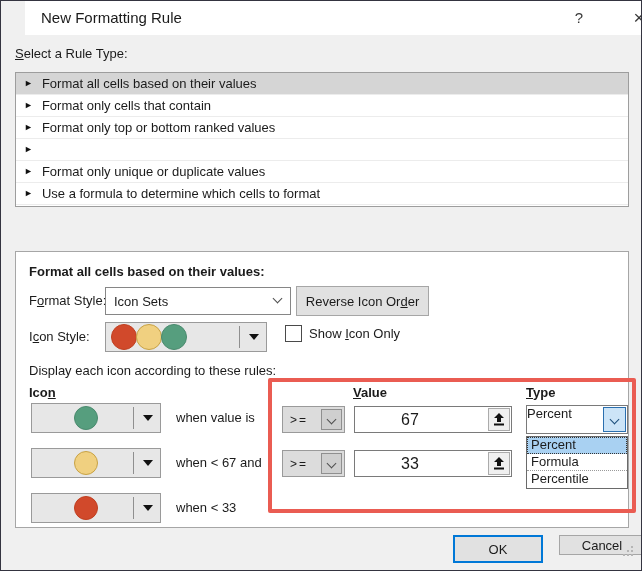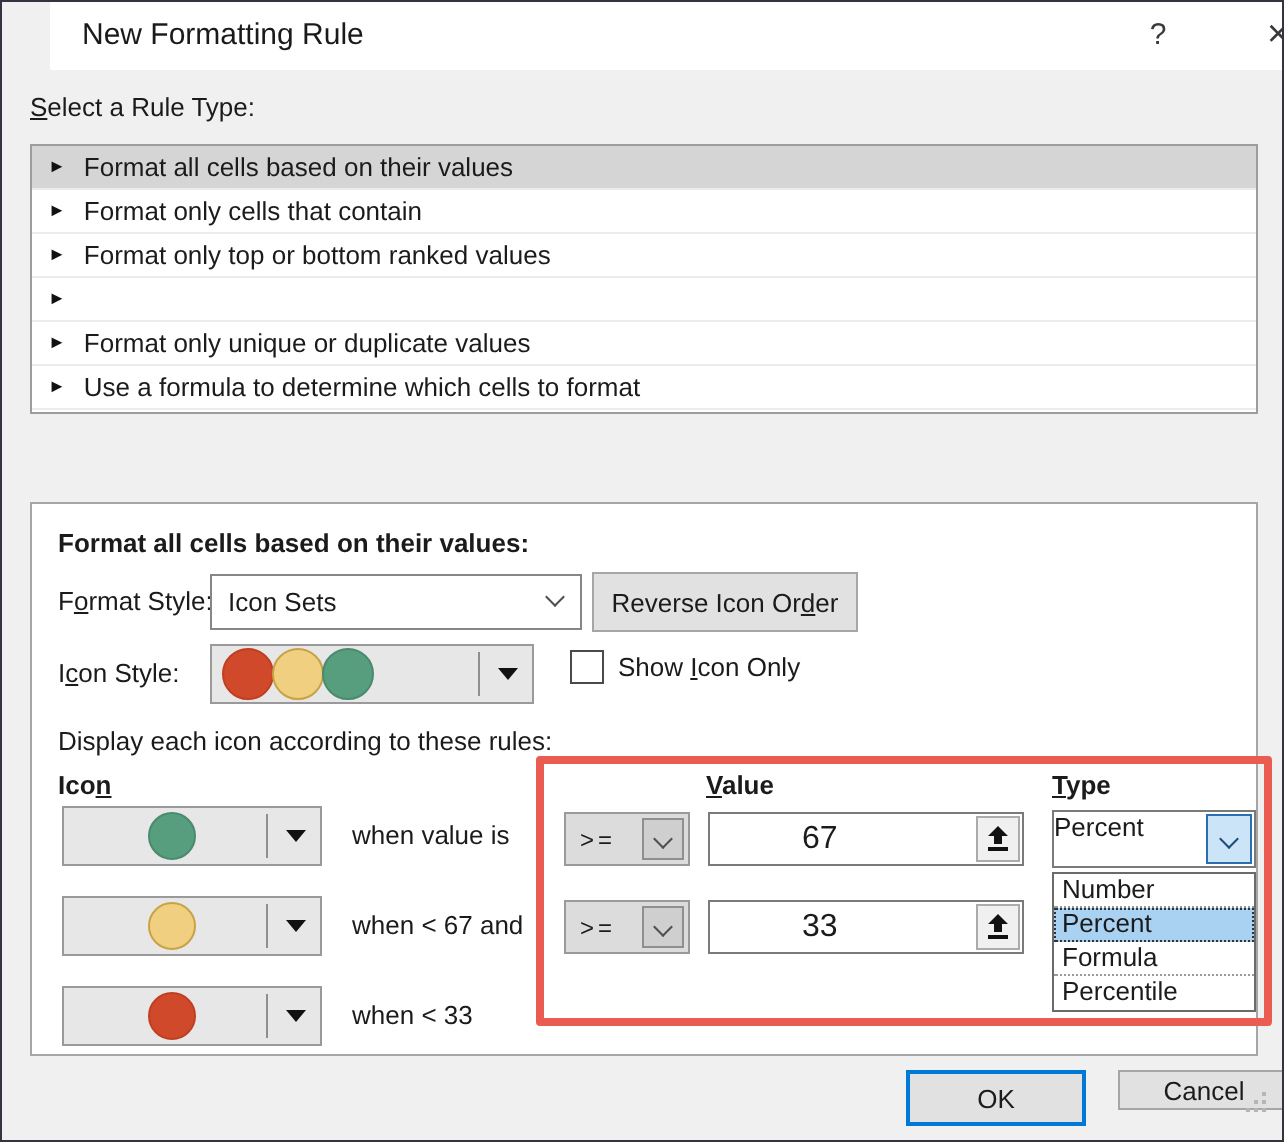--- a/index.html
+++ b/index.html
@@ -234,21 +234,20 @@
     </span>
   </div>
 
   <div class="type-combo">
     <span class="txt">Percent</span>
     <span class="type-chev-cell">
         <span class="chev"></span>
       </span>
   </div>
   <div class="type-list">
-    <div class="type-item">Number</div>
     <div class="type-item selected" style="background-color: rgb(169, 209, 242);">Percent</div>
     <div class="type-item">Formula</div>
     <div class="type-item">Percentile</div>
   </div>
 
   <div class="btn ok-btn" style="border-color: rgb(0, 120, 215);">
     <span>OK</span>
   </div>
   <div class="btn cancel-btn">
     <span>Cancel</span>

